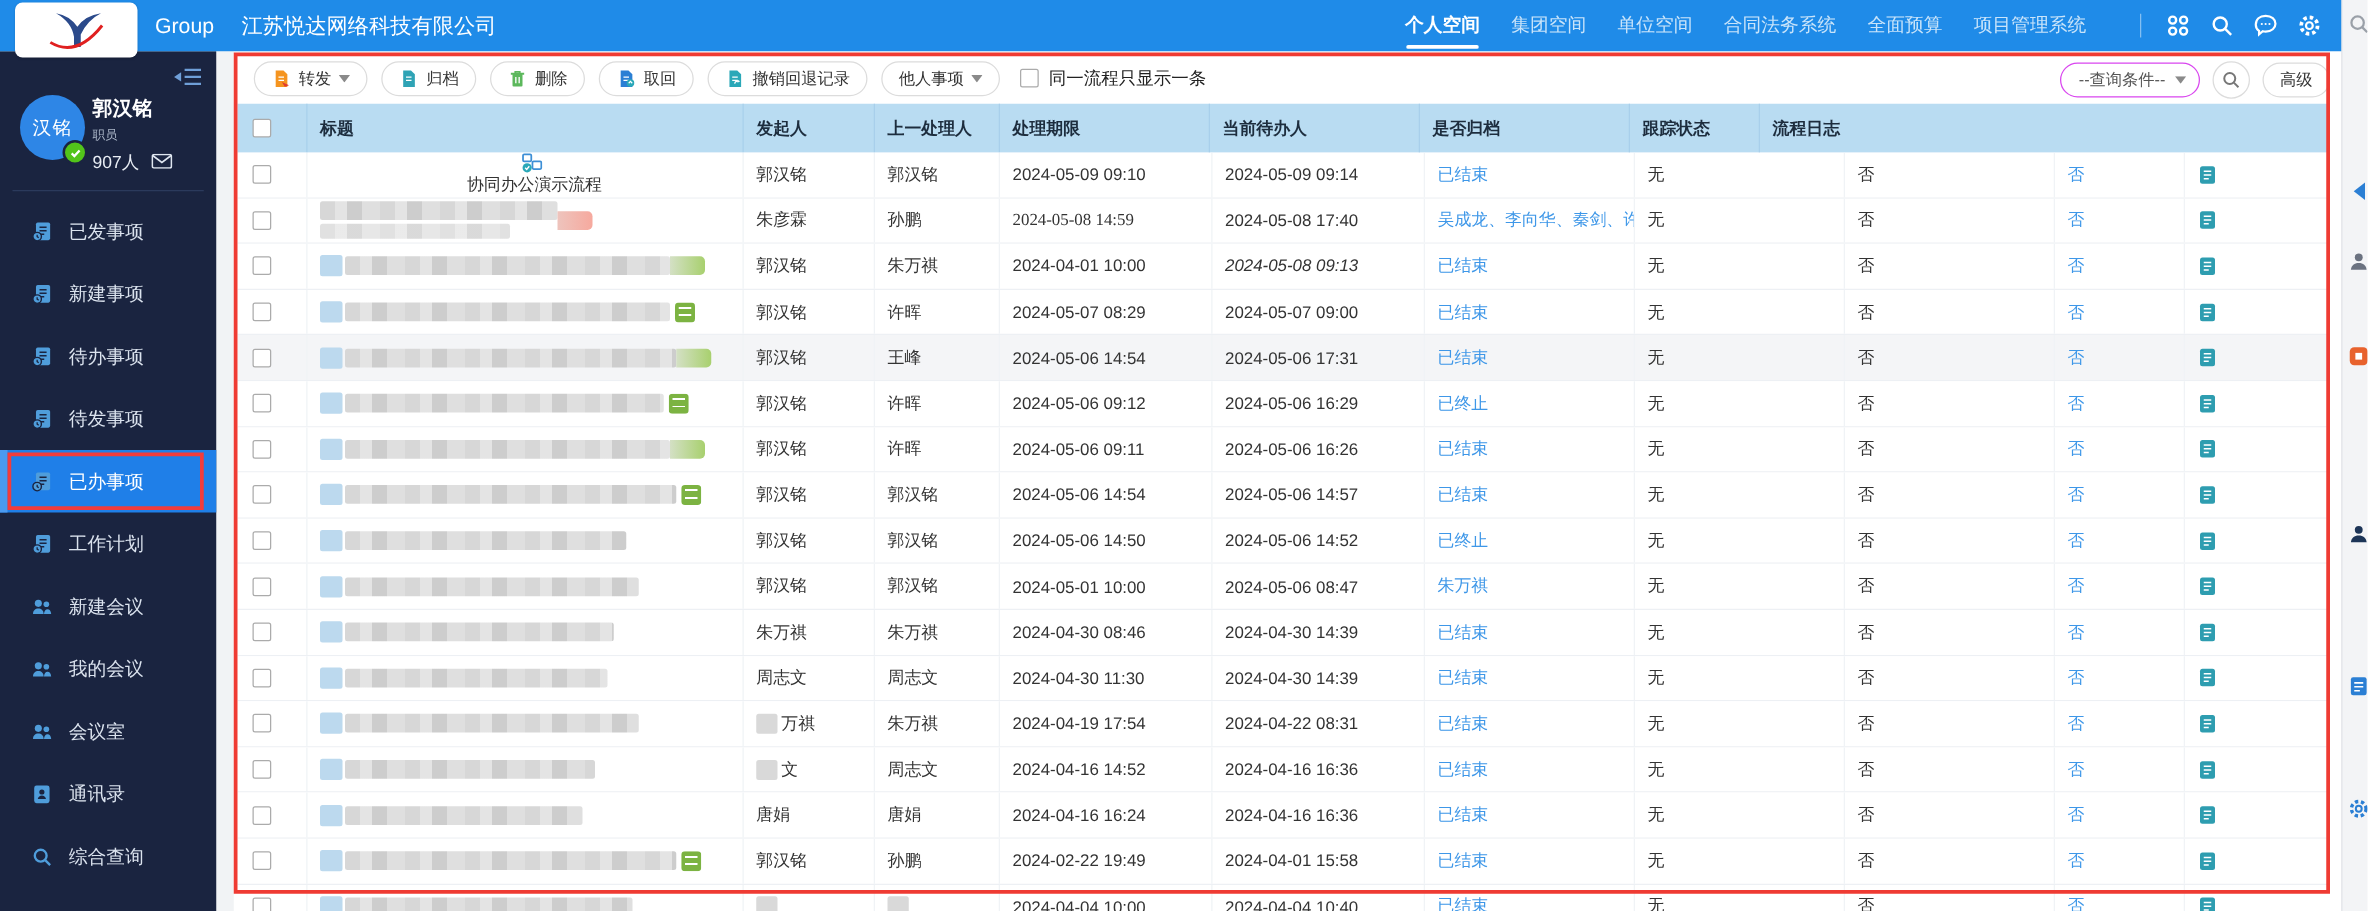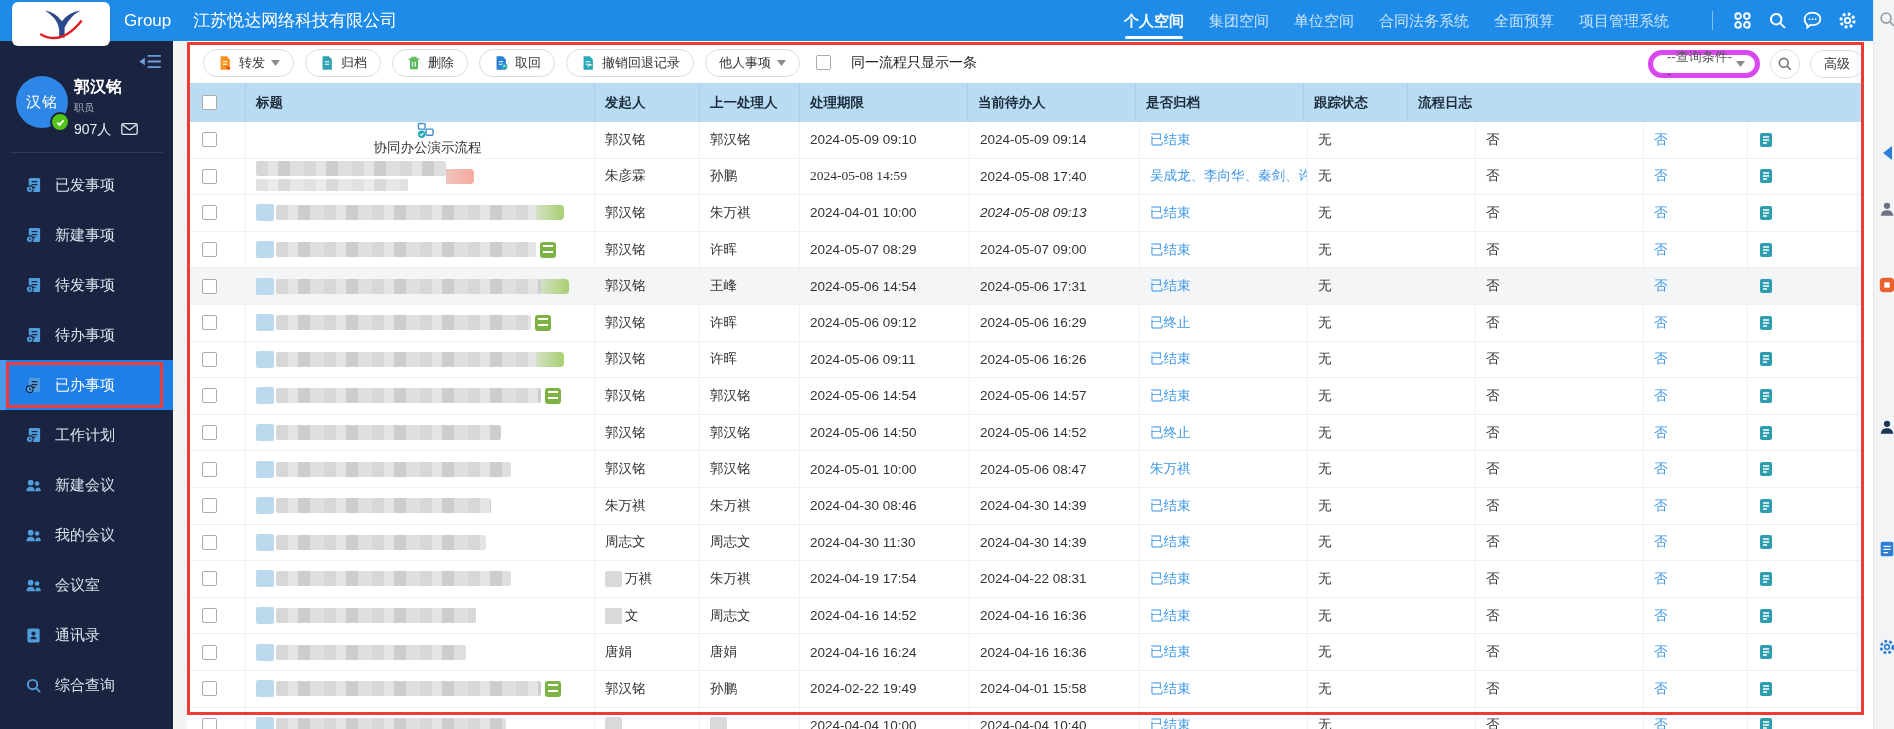--- a/index.html
+++ b/index.html
@@ -43,24 +43,24 @@
   .menu-item.active::after{content:"";position:absolute;left:6px;right:10px;top:2px;bottom:2px;border:3px solid #f23c3c;pointer-events:none;}
   
   .main{position:absolute;left:173px;top:41px;width:1700px;height:688px;background:#fff;}
   .left-gap{position:absolute;left:0;top:0;width:14px;height:688px;background:#f1f3f5;}
   .annotation{position:absolute;left:187px;top:42px;width:1677px;height:673px;border:3px solid #ef3b33;
               box-sizing:border-box;z-index:60;pointer-events:none;}
   
   .toolbar{position:absolute;left:14px;top:2px;width:1686px;height:39px;background:#fff;display:flex;align-items:center;padding-left:16px;box-sizing:border-box;}
   .tbtn{display:flex;align-items:center;gap:6px;height:28px;padding:0 13px;border:1px solid #dcdcdc;border-radius:15px;
         background:#fff;font-size:13px;color:#333;margin-right:11px;cursor:pointer;white-space:nowrap;}
-  .tb-check{display:flex;align-items:center;gap:20px;margin-left:5px;font-size:14px;color:#222;}
+  .tb-check{display:flex;align-items:center;gap:8px;margin-left:5px;font-size:14px;color:#222;}
   .cb{display:inline-block;width:15px;height:15px;border:1px solid #ababab;border-radius:2px;background:#fff;box-sizing:border-box;cursor:pointer;}
   .tb-right{position:absolute;left:1461px;top:6px;display:flex;align-items:center;gap:10px;}
-  .q-select{display:flex;align-items:center;justify-content:space-between;width:112px;height:28px;border:5px solid #d946ef;
+  .q-select{display:flex;align-items:center;justify-content:space-between;width:112px;height:28px;border:1px solid #d946ef;
             border-radius:15px;padding:0 10px 0 14px;font-size:13px;color:#555;box-sizing:border-box;cursor:pointer;}
   .q-search{width:30px;height:30px;border:1px solid #dcdcdc;border-radius:50%;display:flex;align-items:center;justify-content:center;cursor:pointer;background:#fff;box-sizing:border-box;}
   .q-adv{display:flex;align-items:center;justify-content:center;width:54px;height:28px;border:1px solid #dcdcdc;border-radius:15px;
          font-size:13px;color:#333;cursor:pointer;box-sizing:border-box;}
   
   .thead{position:absolute;left:17px;top:42px;width:1672px;height:39px;background:#b9dcf2;display:flex;
          font-size:13.5px;font-weight:bold;color:#1d2d3e;box-sizing:border-box;}
   .tbody{position:absolute;left:17px;top:81px;width:1672px;height:607px;overflow:hidden;}
   .trow{display:flex;height:36.6px;border-bottom:1px solid #edf0f4;background:#fff;box-sizing:border-box;}
   .trow.shaded{background:#f4f5f7;}
@@ -196,32 +196,32 @@
       </div>
       <div class="menu-item">
         <span class="mi-icon">
           <svg viewBox="0 0 18 18" width="17" height="17">
             <rect x="4" y="1" width="12" height="15" rx="1.5" fill="#4f9ddb"></rect>
             <path d="M7 5h6M7 8h6M7 11h4" stroke="#1a2440" stroke-width="1.3"></path>
             <circle cx="5" cy="13" r="3.6" fill="#4f9ddb" stroke="#1a2440" stroke-width="1.2"></circle>
             <path d="M5 11.5V13l1.3.9" stroke="#1a2440" stroke-width="1.1" fill="none"></path>
           </svg>
         </span>
-        <span>待发事项</span>
+        <span>待办事项</span>
       </div>
       <div class="menu-item">
         <span class="mi-icon">
           <svg viewBox="0 0 18 18" width="17" height="17">
             <rect x="4" y="1" width="12" height="15" rx="1.5" fill="#4f9ddb"></rect>
             <path d="M7 5h6M7 8h6M7 11h4" stroke="#1a2440" stroke-width="1.3"></path>
             <circle cx="5" cy="13" r="3.6" fill="#4f9ddb" stroke="#1a2440" stroke-width="1.2"></circle>
             <path d="M5 11.5V13l1.3.9" stroke="#1a2440" stroke-width="1.1" fill="none"></path>
           </svg>
         </span>
-        <span>待办事项</span>
+        <span>待发事项</span>
       </div>
       <div class="menu-item active">
         <span class="mi-icon">
           <svg viewBox="0 0 18 18" width="17" height="17">
             <rect x="4" y="1" width="12" height="15" rx="1.5" fill="#4f9ddb"></rect>
             <path d="M7 5h6M7 8h6M7 11h4" stroke="#1a2440" stroke-width="1.3"></path>
             <circle cx="5" cy="13" r="3.6" fill="#4f9ddb" stroke="#1a2440" stroke-width="1.2"></circle>
             <path d="M5 11.5V13l1.3.9" stroke="#1a2440" stroke-width="1.1" fill="none"></path>
           </svg>
         </span>

